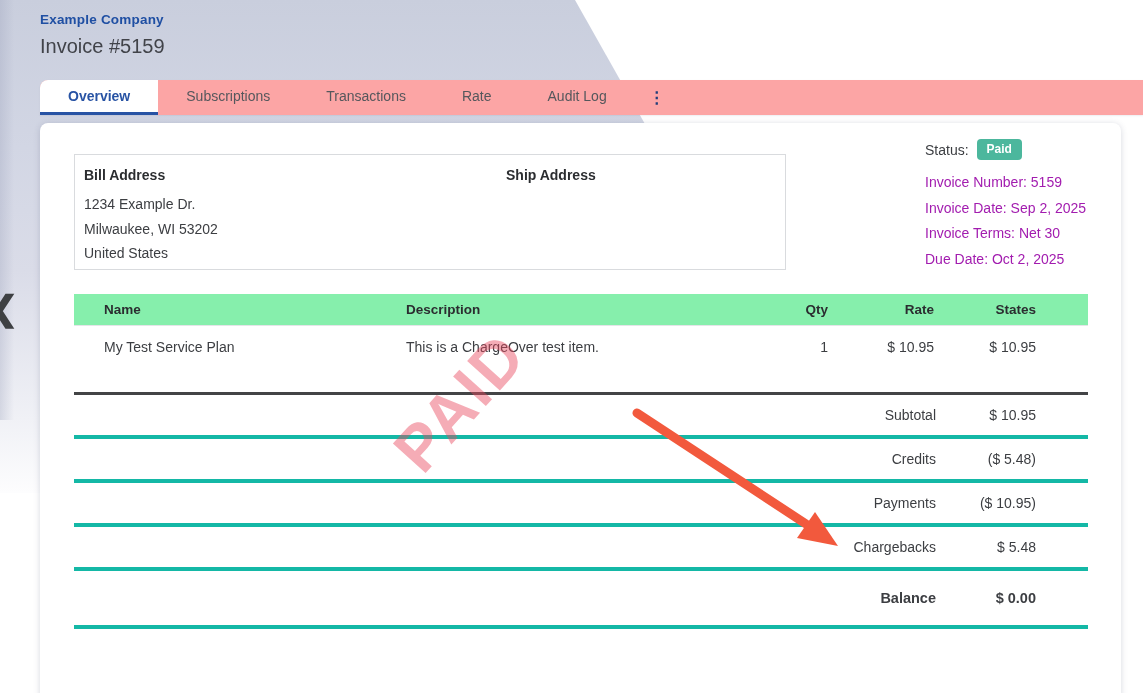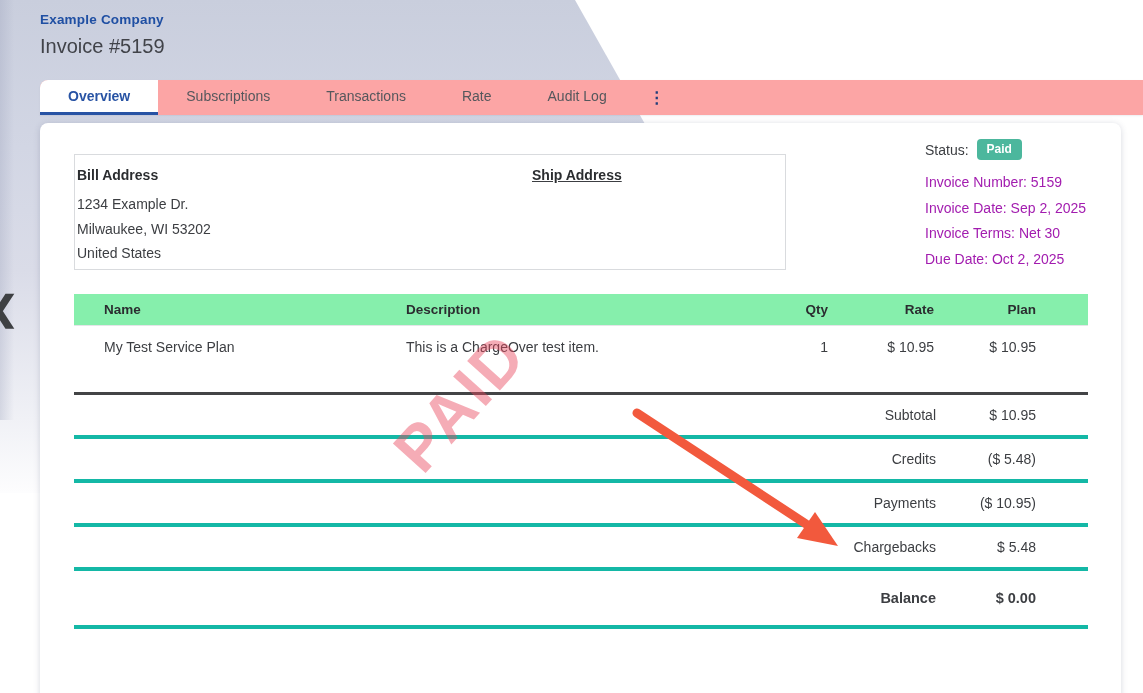--- a/index.html
+++ b/index.html
@@ -30,22 +30,22 @@
     font-size:16px; font-weight:700; cursor:pointer; letter-spacing:0; }
 
   
   .card { position:absolute; left:40px; top:123px; width:1081px; height:580px;
     background:#ffffff; border-radius:8px; box-shadow:0 1px 6px rgba(70,76,110,.22); }
 
   
   .address-box { position:absolute; left:34px; top:31px; width:712px; height:116px;
     border:1px solid #d9dbde; background:#fff; }
   .addr-col { position:absolute; top:12px; }
-  .addr-col.bill { left:2px; }
-  .addr-col.ship { left:457px;text-decoration:underline; }
+  .addr-col.bill { left:9px; }
+  .addr-col.ship { left:431px; }
   .addr-label { font-weight:700; font-size:14px; color:#2b2d30; margin-bottom:9px; }
   .addr-line { font-size:14px; color:#3c3e42; line-height:24.5px; }
 
   
   .meta-block { position:absolute; left:885px; top:16px; width:170px; font-size:14px; }
   .status-row { display:flex; align-items:center; margin-bottom:10px; }
   .status-label { margin-right:8px; color:#3c3e42; }
   .status-badge { background:#4cb79d; color:#ffffff; font-size:12px; font-weight:700;
     padding:3px 10px 4px; border-radius:4px; }
   .meta-line { line-height:25.6px; white-space:nowrap; color:#a21caf; }
@@ -127,21 +127,21 @@
       <div class="meta-line">Invoice Terms: Net 30</div>
       <div class="meta-line">Due Date: Oct 2, 2025</div>
     </div>
 
     <div class="items-table">
       <div class="tr th">
         <div class="cell">Name</div>
         <div class="cell">Description</div>
         <div class="cell num">Qty</div>
         <div class="cell num">Rate</div>
-        <div class="cell num">Plan</div>
+        <div class="cell num">States</div>
       </div>
       <div class="tr td-row">
         <div class="cell">My Test Service Plan</div>
         <div class="cell">This is a ChargeOver test item.</div>
         <div class="cell num">1</div>
         <div class="cell num">$ 10.95</div>
         <div class="cell num">$ 10.95</div>
       </div>
     </div>
 

